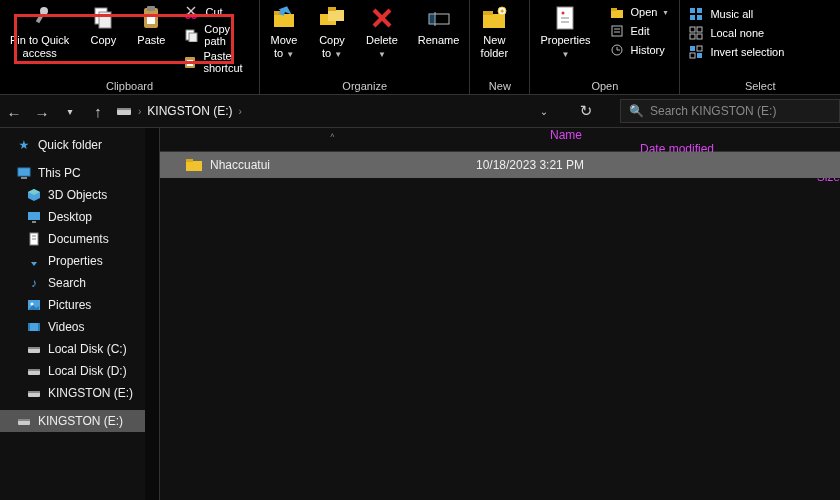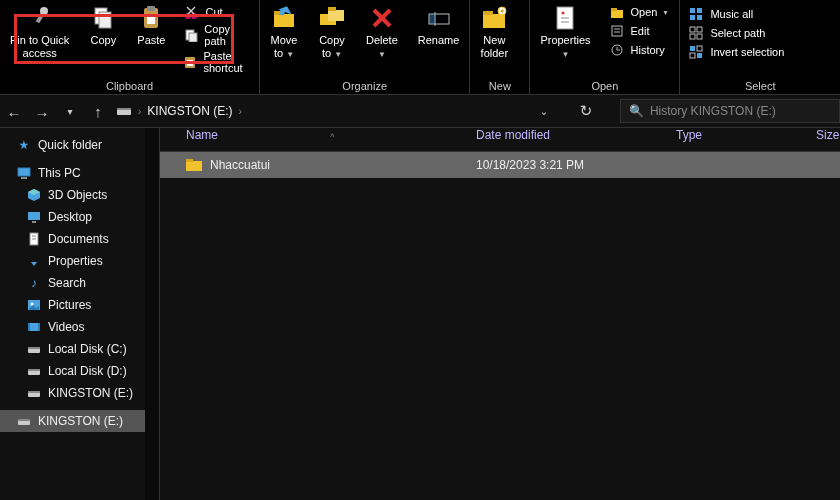--- a/index.html
+++ b/index.html
@@ -31,21 +31,21 @@
   .body { display: flex; height: calc(500px - 94px - 34px); }
   .sidebar { width: 160px; background: #111; border-right: 1px solid #333; padding-top: 6px; position: relative; }
   .sidebar-scroll { position: absolute; right: 0; top: 0; bottom: 0; width: 14px; background: #0a0a0a; }
   .sb-item { display: flex; align-items: center; gap: 6px; padding: 3px 6px 3px 16px; font-size: 12px; color: #eee; cursor: pointer; }
   .sb-item.sub { padding-left: 26px; }
   .sb-item.selected { background: #555; }
   .sb-icon { width: 16px; height: 16px; display: flex; align-items: center; justify-content: center; }
   .sbsp { height: 6px; }
 
   .main { flex: 1; background: #111; display: flex; flex-direction: column; }
-  .cols { display: flex; align-items: flex-start; height: 24px; border-bottom: 1px solid #333; font-size: 12px; color: #c4b5fd; padding-left: 26px; }
+  .cols { display: flex; align-items: flex-end; height: 24px; border-bottom: 1px solid #333; font-size: 12px; color: #d946ef; padding-left: 26px; flex-direction: column; }
   .col-name { width: 290px; }
   .col-date { width: 200px; }
   .col-type { width: 140px; }
   .col-size { flex: 1; } 
 
   .row { display: flex; align-items: center; height: 26px; font-size: 12px; color: #eee; padding-left: 26px; }
   .row.selected { background: #666; }
   .row .cell-name { width: 290px; display: flex; gap: 8px; }
   .row .cell-date { width: 200px; }
   .row .cell-type { width: 140px; }
@@ -236,21 +236,21 @@
         </div>
         <div class="small-btn">
           <span class="mini-icon">
               <svg width="14" height="14">
                 <rect x="1" y="1" width="5" height="5" fill="none" stroke="#bbb"></rect>
                 <rect x="8" y="1" width="5" height="5" fill="none" stroke="#bbb"></rect>
                 <rect x="1" y="8" width="5" height="5" fill="none" stroke="#bbb"></rect>
                 <rect x="8" y="8" width="5" height="5" fill="none" stroke="#bbb"></rect>
               </svg>
             </span>
-          <span>Select path</span>
+          <span>Local none</span>
         </div>
         <div class="small-btn">
           <span class="mini-icon">
               <svg width="14" height="14">
                 <rect x="1" y="1" width="5" height="5" fill="#4aa3e0"></rect>
                 <rect x="8" y="1" width="5" height="5" fill="none" stroke="#bbb"></rect>
                 <rect x="1" y="8" width="5" height="5" fill="none" stroke="#bbb"></rect>
                 <rect x="8" y="8" width="5" height="5" fill="#4aa3e0"></rect>
               </svg>
             </span>
@@ -277,21 +277,21 @@
     <span class="crumb-sep">›</span>
     <span>KINGSTON (E:)</span>
     <span class="crumb-sep">›</span>
   </div>
   <div class="addr-right">
     <span class="nav-btn" style="font-size:10px">⌄</span>
     <span class="nav-btn">↻</span>
   </div>
   <div class="search">
     <span>🔍</span>
-    <span>History KINGSTON (E:)</span>
+    <span>Search KINGSTON (E:)</span>
   </div>
 </div>
 
 <div class="body">
 
   <div class="sidebar">
     <div class="sb-item">
       <span class="sb-icon" style="color:#4aa3e0">★</span>
       <span>Quick folder</span>
     </div>

